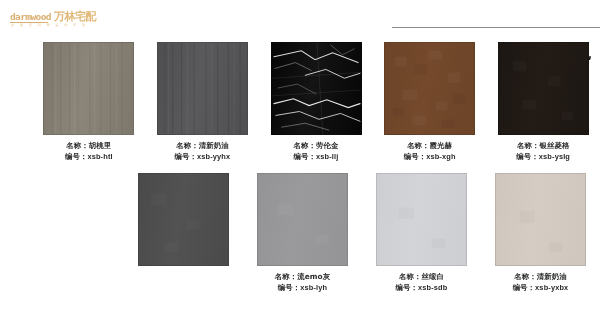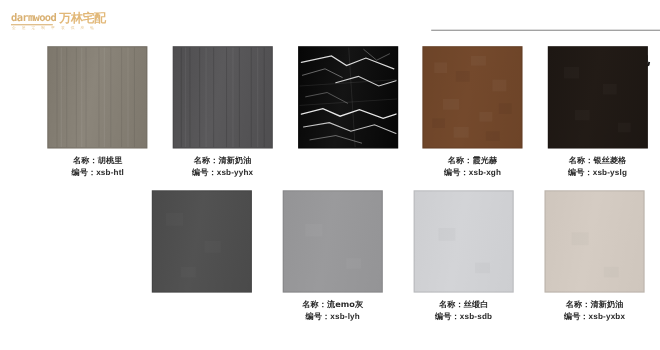--- a/index.html
+++ b/index.html
@@ -243,20 +243,24 @@
             <path d="M10 86 L34 82 L58 89" stroke-width="0.7" stroke-opacity="0.5"></path>
             <path d="M60 2 L72 12 L84 6" stroke-width="0.6" stroke-opacity="0.45"></path>
           </g>
           <g stroke="#ffffff" stroke-opacity="0.16" stroke-width="0.5" fill="none">
             <path d="M0 36 L91 30"></path>
               <path d="M0 54 L91 48"></path>
               <path d="M46 0 L52 93"></path>
           </g>
         </svg>
       </div>
+      <div class="caption">
+        <div class="line name"><span class="lbl">名称：</span><span class="val">劳伦金</span></div>
+        <div class="line code"><span class="lbl">编号：</span><span class="val">xsb-llj</span></div>
+      </div>
     </div>
 
     <div class="cell">
       <div class="swatch" style="background: linear-gradient(100deg, rgb(109, 68, 40) 0%, rgb(116, 73, 44) 45%, rgb(109, 68, 40) 100%);">
         <svg class="veins" viewBox="0 0 91 93" preserveAspectRatio="none">
           <g fill="#ffffff" fill-opacity="0.035">
             <rect x="10" y="14" width="12" height="10"></rect>
               <rect x="44" y="8" width="14" height="9"></rect>
             <rect x="64" y="30" width="13" height="11"></rect>
               <rect x="18" y="48" width="15" height="10"></rect>

